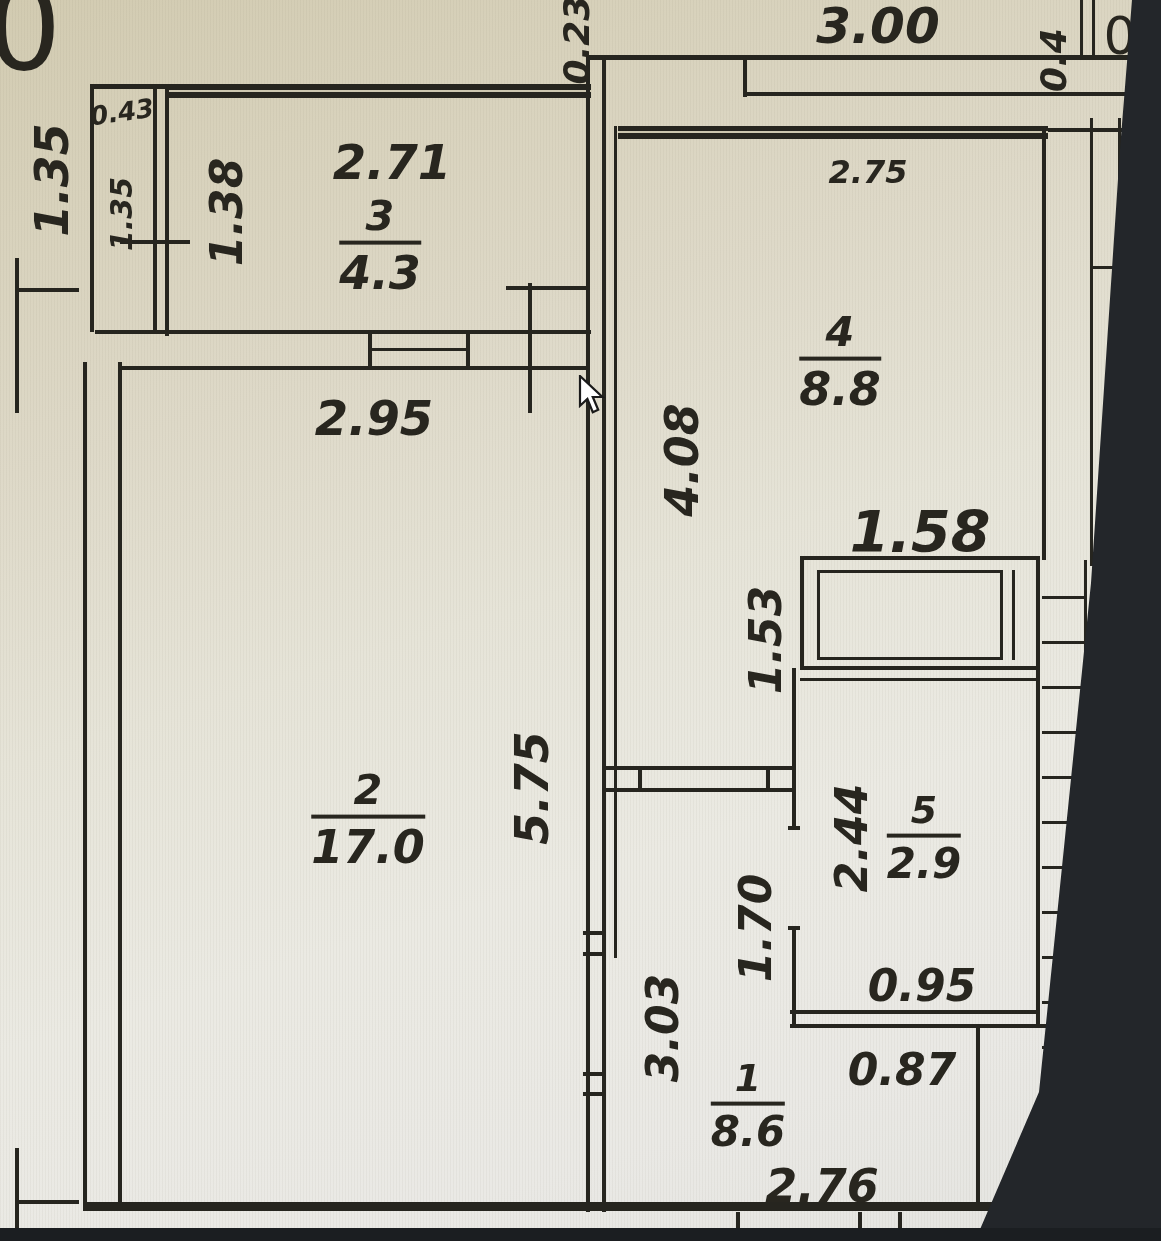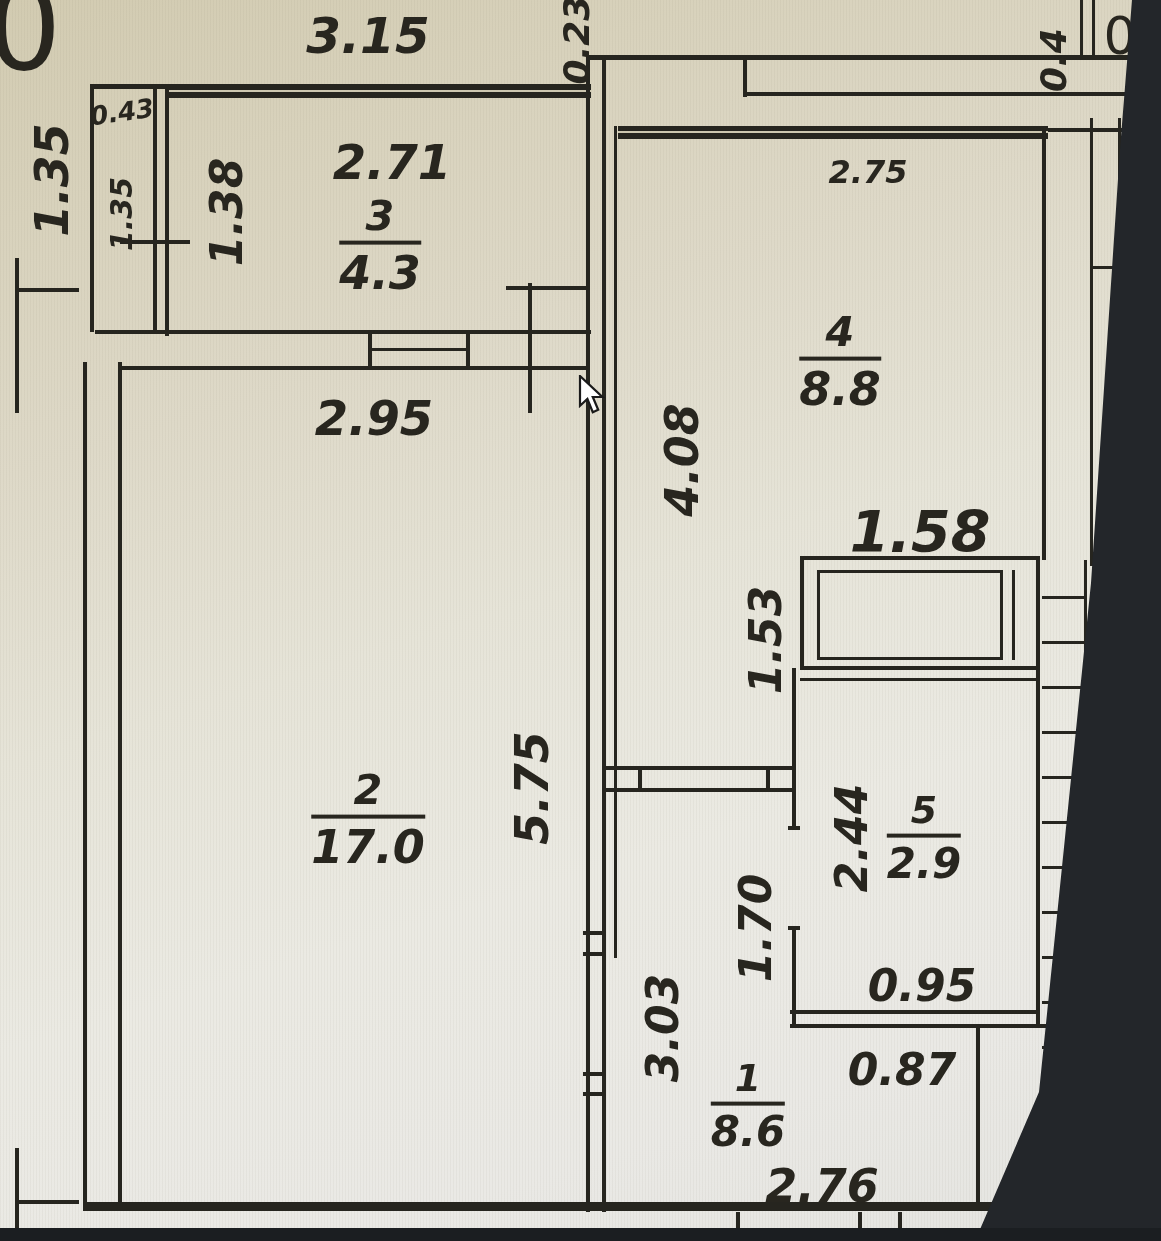--- a/index.html
+++ b/index.html
@@ -98,22 +98,22 @@
   <div class="w" style="left:790px;top:1024px;width:256px;height:4px"></div>
   <div class="w" style="left:976px;top:1026px;width:4px;height:180px"></div>
   <div class="w" style="left:1040px;top:1096px;width:4px;height:110px"></div>
   <div class="w" style="left:1084px;top:560px;width:3px;height:600px"></div>
   <div class="ladder" style="left:1042px;top:596px;width:45px;height:560px"></div>
   <div class="w" style="left:1090px;top:118px;width:3px;height:448px"></div>
   <div class="w" style="left:1118px;top:118px;width:3px;height:150px"></div>
   <div class="w" style="left:1090px;top:266px;width:30px;height:3px"></div>
 
   <div class="lbl up" style="left:24px;top:28px;font-size:118px">0</div>
-  <div class="lbl" style="left:368px;top:36px;font-size:50px">3.15</div>
   <div class="lbl rot" style="left:577px;top:40px;font-size:36px">0.23</div>
+  <div class="lbl" style="left:878px;top:26px;font-size:50px">3.00</div>
   <div class="lbl rot" style="left:1054px;top:60px;font-size:36px">0.4</div>
   <div class="lbl up" style="left:1120px;top:36px;font-size:52px">0</div>
 
   <div class="lbl rot" style="left:52px;top:180px;font-size:46px">1.35</div>
   <div class="lbl tilt" style="left:122px;top:112px;font-size:26px">0.43</div>
   <div class="lbl rot" style="left:122px;top:214px;font-size:30px">1.35</div>
 
   <div class="lbl" style="left:392px;top:162px;font-size:48px">2.71</div>
   <div class="lbl rot" style="left:227px;top:212px;font-size:44px">1.38</div>
   <div class="roomlbl" style="left:380px;top:246px;font-size:46px">

